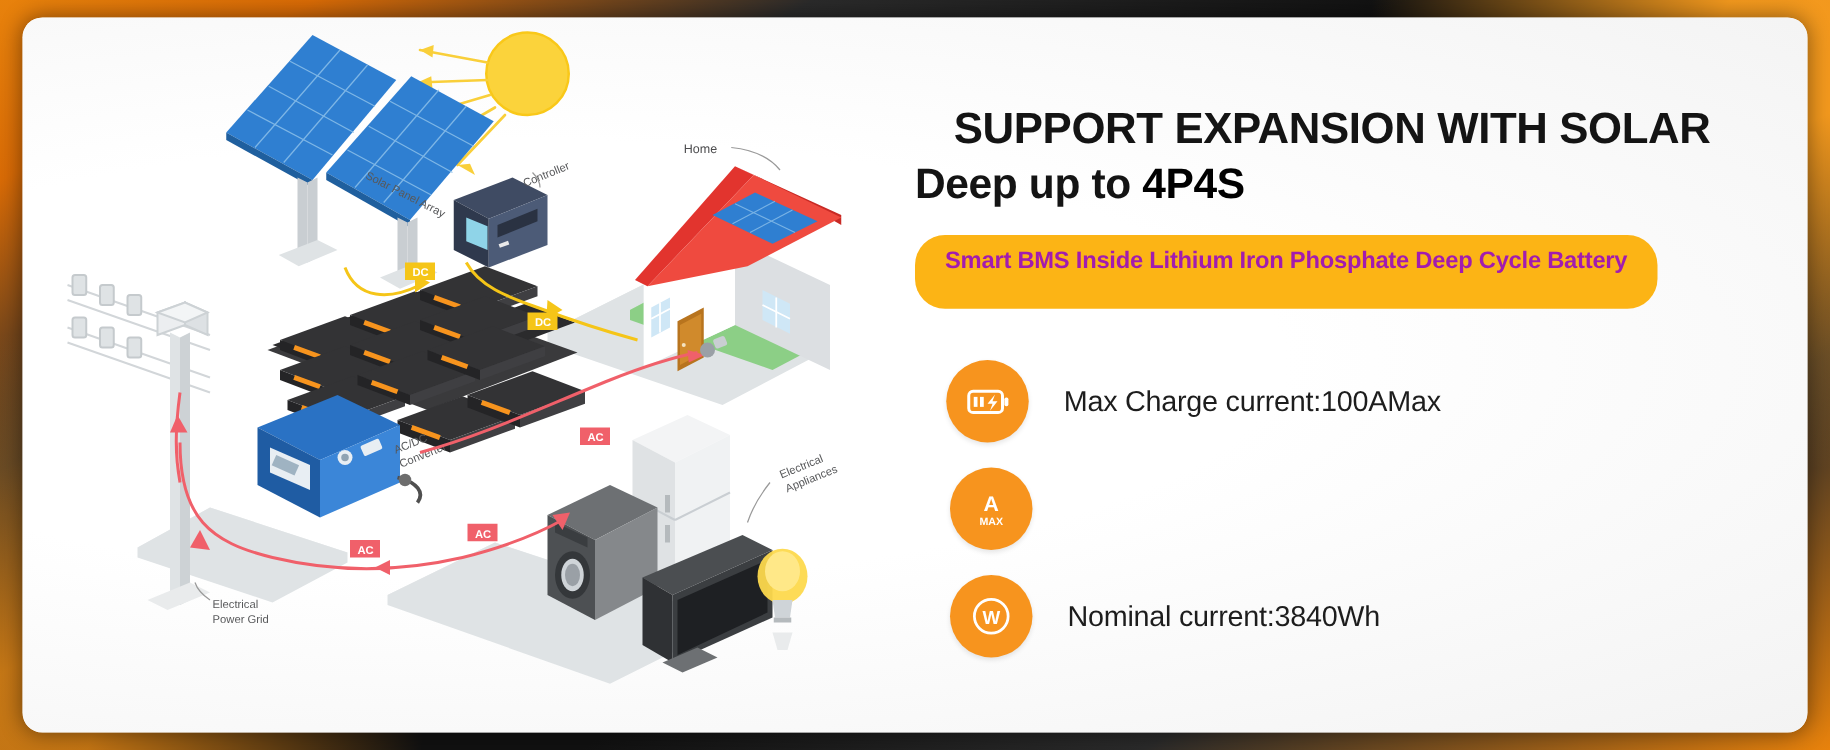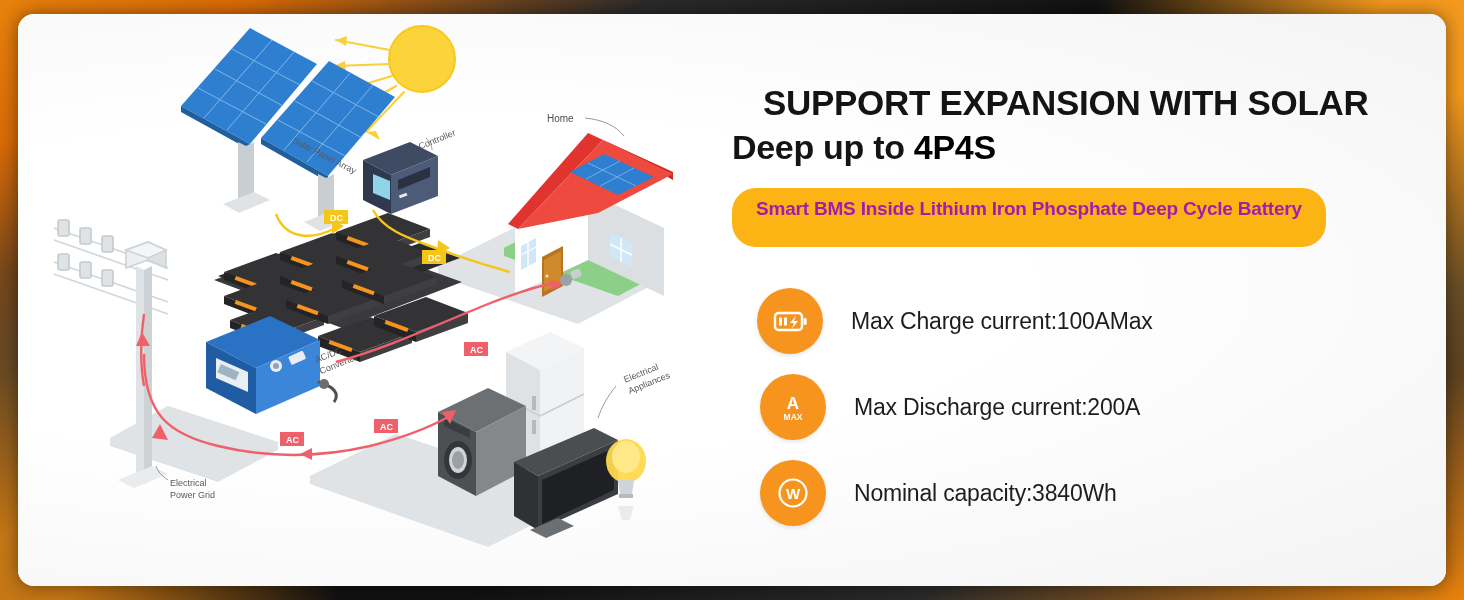--- a/index.html
+++ b/index.html
@@ -460,27 +460,26 @@
     </div>
 
     <div class="feat feat-2">
       <div class="badge">
         <svg width="40" height="40" viewBox="0 0 40 40">
           <text x="20" y="22" text-anchor="middle" font-family="Liberation Sans, sans-serif" font-size="17" font-weight="bold" fill="#ffffff">A</text>
           <text x="20" y="33" text-anchor="middle" font-family="Liberation Sans, sans-serif" font-size="8.5" font-weight="bold" fill="#ffffff">MAX</text>
           <path d="M10,26 L30,26" stroke="#ffffff" stroke-width="0"></path>
         </svg>
       </div>
-      <div class="feat-label">Max Discharge current:200A</div>
     </div>
 
     <div class="feat feat-3">
       <div class="badge">
         <svg width="40" height="40" viewBox="0 0 40 40">
           <circle cx="20" cy="20" r="13.5" fill="none" stroke="#ffffff" stroke-width="2.2"></circle>
           <text x="20" y="26" text-anchor="middle" font-family="Liberation Sans, sans-serif" font-size="15" font-weight="bold" fill="#ffffff">W</text>
         </svg>
       </div>
-      <div class="feat-label">Nominal capacity:3840Wh</div>
+      <div class="feat-label">Nominal current:3840Wh</div>
     </div>
 
   </div>
 </div>
 
 </body></html>

